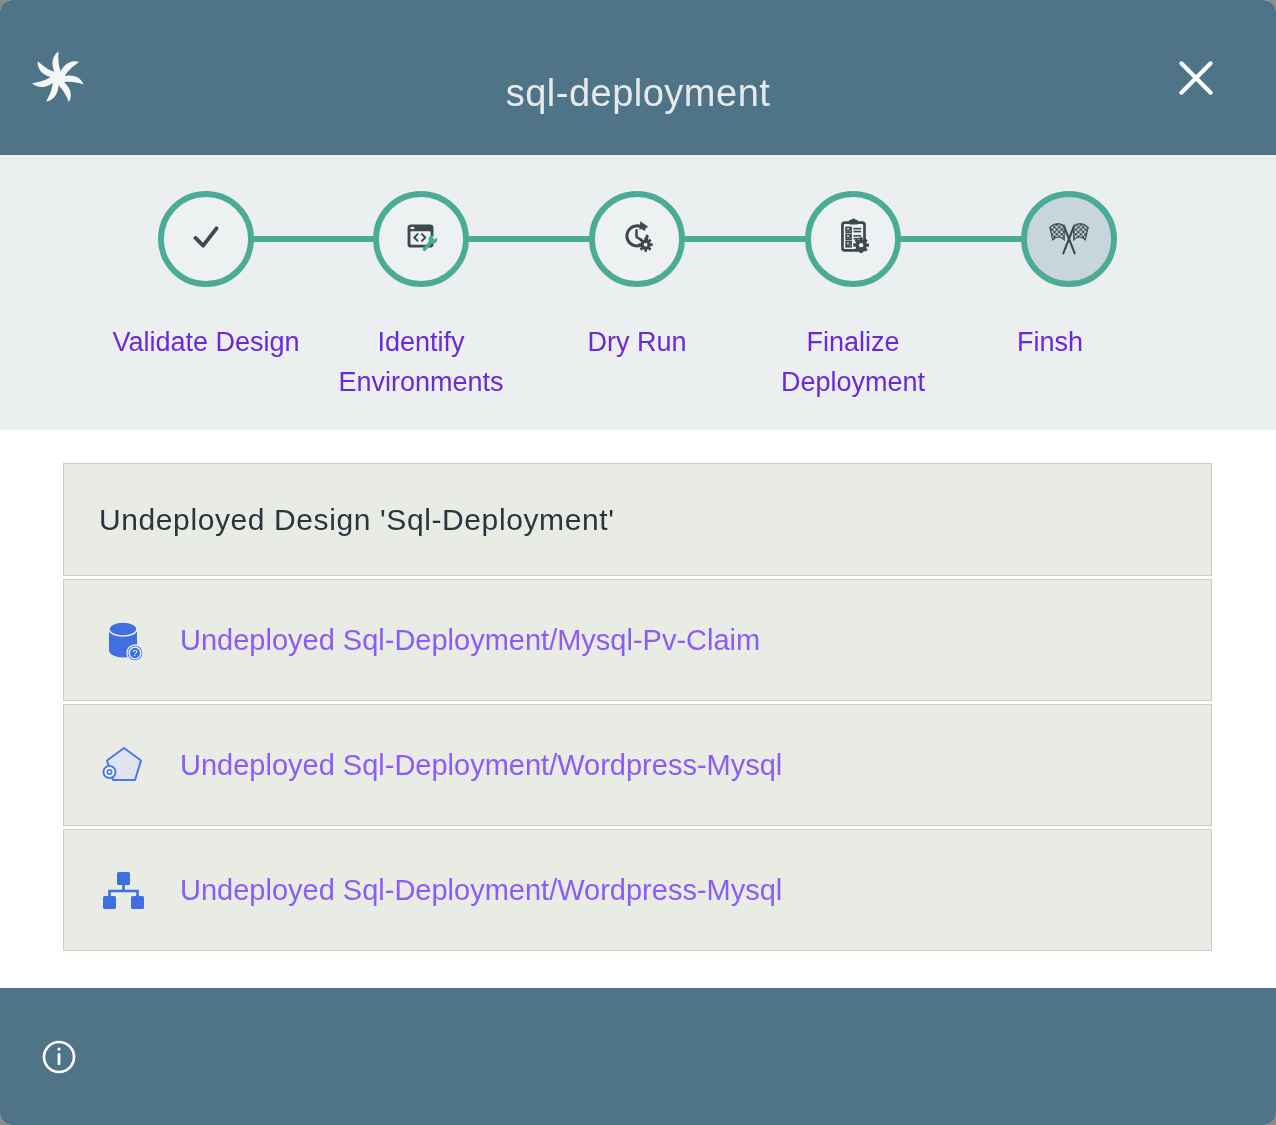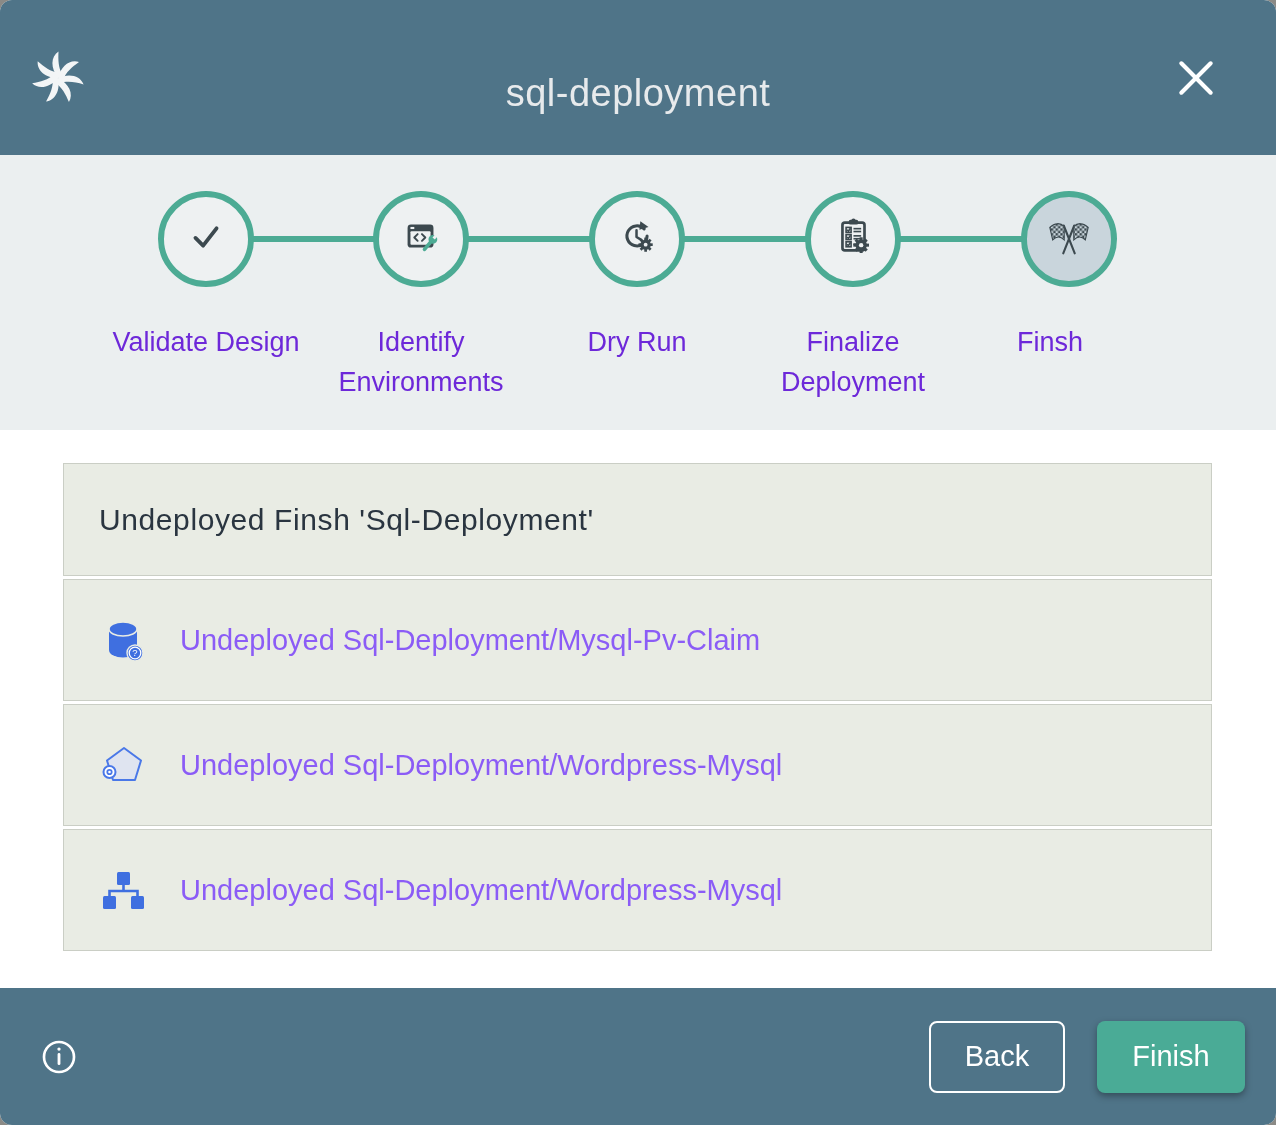--- a/index.html
+++ b/index.html
@@ -253,21 +253,21 @@
     <div class="step-label l1">Identify Environments</div>
     <div class="step-label l3">Finalize Deployment</div>
     <div class="step-label l2">Dry Run</div>
     <div class="step-label l4">Finsh</div>
   </div>
 
   <div class="content">
     <div class="panel">
 
       <div class="panel-row row-title">
-        <span class="row-text">Undeployed Finsh 'Sql-Deployment'</span>
+        <span class="row-text">Undeployed Design 'Sql-Deployment'</span>
       </div>
 
       <div class="panel-row row-item">
         <span class="row-icon">
           <svg viewBox="0 0 48 48" width="48" height="48">
             <path d="M10,13 v21 a14,7.5 0 0 0 28,0 v-21 Z" fill="#3f6fe0"></path>
             <ellipse cx="24" cy="13" rx="14" ry="7" fill="#3f6fe0" stroke="#e9ece4" stroke-width="1.6"></ellipse>
             <circle cx="36" cy="37" r="8" fill="#3f6fe0" stroke="#e9ece4" stroke-width="1.4"></circle>
             <circle cx="36" cy="37" r="5.8" fill="none" stroke="#ffffff" stroke-width="1.3"></circle>
             <text x="36" y="40.4" font-size="9.5" fill="#ffffff" text-anchor="middle" font-family="Liberation Sans, sans-serif">?</text>
@@ -303,19 +303,15 @@
   </div>
 
   <div class="footer">
     <button class="info-btn">
       <svg viewBox="0 0 48 48" width="40" height="40">
         <circle cx="24" cy="24" r="18" fill="none" stroke="#ffffff" stroke-width="3.2"></circle>
         <line x1="24" y1="21" x2="24" y2="32" stroke="#ffffff" stroke-width="3.4" stroke-linecap="round"></line>
         <circle cx="24" cy="14.5" r="2" fill="#ffffff"></circle>
       </svg>
     </button>
-    <div class="footer-actions">
-      <button class="back-btn">Back</button>
-      <button class="finish-btn">Finish</button>
-    </div>
   </div>
 
 </div>
 
 </body></html>

